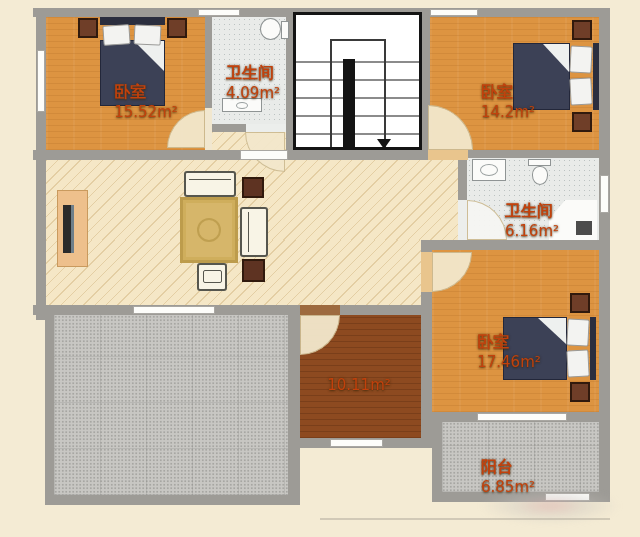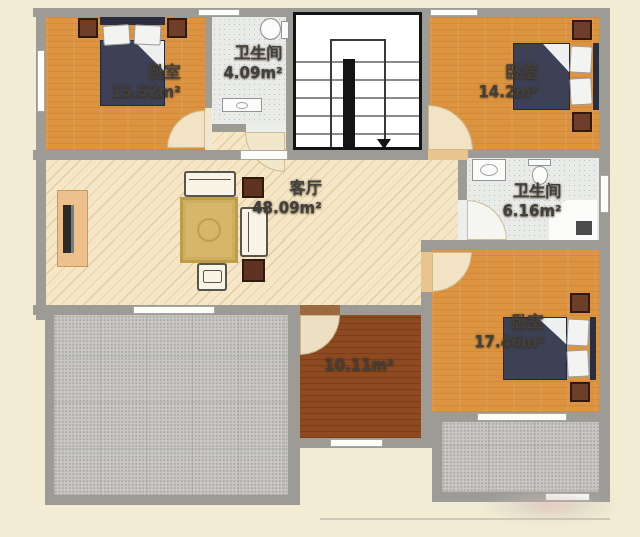--- a/index.html
+++ b/index.html
@@ -31,24 +31,24 @@
   }
   .gray{
     background-color:#c8c7c3;
     background-image:radial-gradient(rgba(118,118,115,0.45) 0.6px, transparent 0.8px),
                      repeating-linear-gradient(0deg, rgba(110,110,108,0.18) 0 1px, transparent 1px 46px),
                      repeating-linear-gradient(90deg, rgba(110,110,108,0.18) 0 1px, transparent 1px 46px);
     background-size:3.5px 3.5px, auto, auto;
   }
   .window{background:#fdfdfa;border:1px solid #a9a7a2;}
   .arc{background:#f3e8cc;border:1px solid #cdbb92;opacity:0.95;}
-  .rlabel{color:#404040;font-weight:bold;text-align:right;transform:translateX(-50%);
-          text-shadow:0 1px 2px rgba(60,40,10,0.75), 0 0 3px rgba(60,40,10,0.4);line-height:1.3;white-space:nowrap;}
+  .rlabel{color:#c2410c;font-weight:bold;text-align:left;transform:translateX(-50%);
+          text-shadow:0 1px 2px rgba(60,40,10,0.75), 0 0 3px rgba(60,40,10,0.4);line-height:1.3;white-space:nowrap;margin-top:20px;}
   .rlabel .name{font-size:16px;}
-  .rlabel .area{font-size:15px;font-weight:700;}
+  .rlabel .area{font-size:15px;font-weight:400;}
   .bed{background:#3c4156;border:1px solid #23273a;}
   .pillow{background:#f3f3f1;border:1px solid #9a9a98;border-radius:2px;}
   .stand{background:#6f3e28;border:2px solid #311a0d;}
   .sofa{background:#f8f4e6;border:2px solid #56564e;border-radius:3px;}
   .whitebox{background:#fbfbf9;border:1px solid #8f9494;}
   .smudge{background:radial-gradient(closest-side, rgba(216,170,170,0.55), rgba(200,195,190,0.35), transparent);
           filter:blur(3px);}
 </style>
 </head>
 <body>
@@ -189,32 +189,32 @@
     <div class="area">15.52m²</div>
   </div>
   <div class="abs rlabel" style="left:253px;top:43px;">
     <div class="name">卫生间</div>
     <div class="area">4.09m²</div>
   </div>
   <div class="abs rlabel" style="left:508px;top:62px;">
     <div class="name">卧室</div>
     <div class="area">14.2m²</div>
   </div>
-  <div class="abs rlabel" style="left:287px;top:178px;">
-    <div class="name">客厅</div>
-    <div class="area">48.09m²</div>
-  </div>
   <div class="abs rlabel" style="left:532px;top:181px;">
     <div class="name">卫生间</div>
     <div class="area">6.16m²</div>
   </div>
   <div class="abs rlabel" style="left:509px;top:312px;">
     <div class="name">卧室</div>
     <div class="area">17.46m²</div>
   </div>
   <div class="abs rlabel" style="left:359px;top:356px;">
     <div class="area">10.11m²</div>
   </div>
+  <div class="abs rlabel" style="left:508px;top:437px;">
+    <div class="name">阳台</div>
+    <div class="area">6.85m²</div>
+  </div>
 
   <div class="abs smudge" style="left:480px;top:488px;width:140px;height:36px;"></div>
   <div class="abs" style="left:320px;top:518px;width:290px;height:2px;background:#b9b3a4;opacity:0.6;"></div>
 
 </div>
 
 </body></html>

